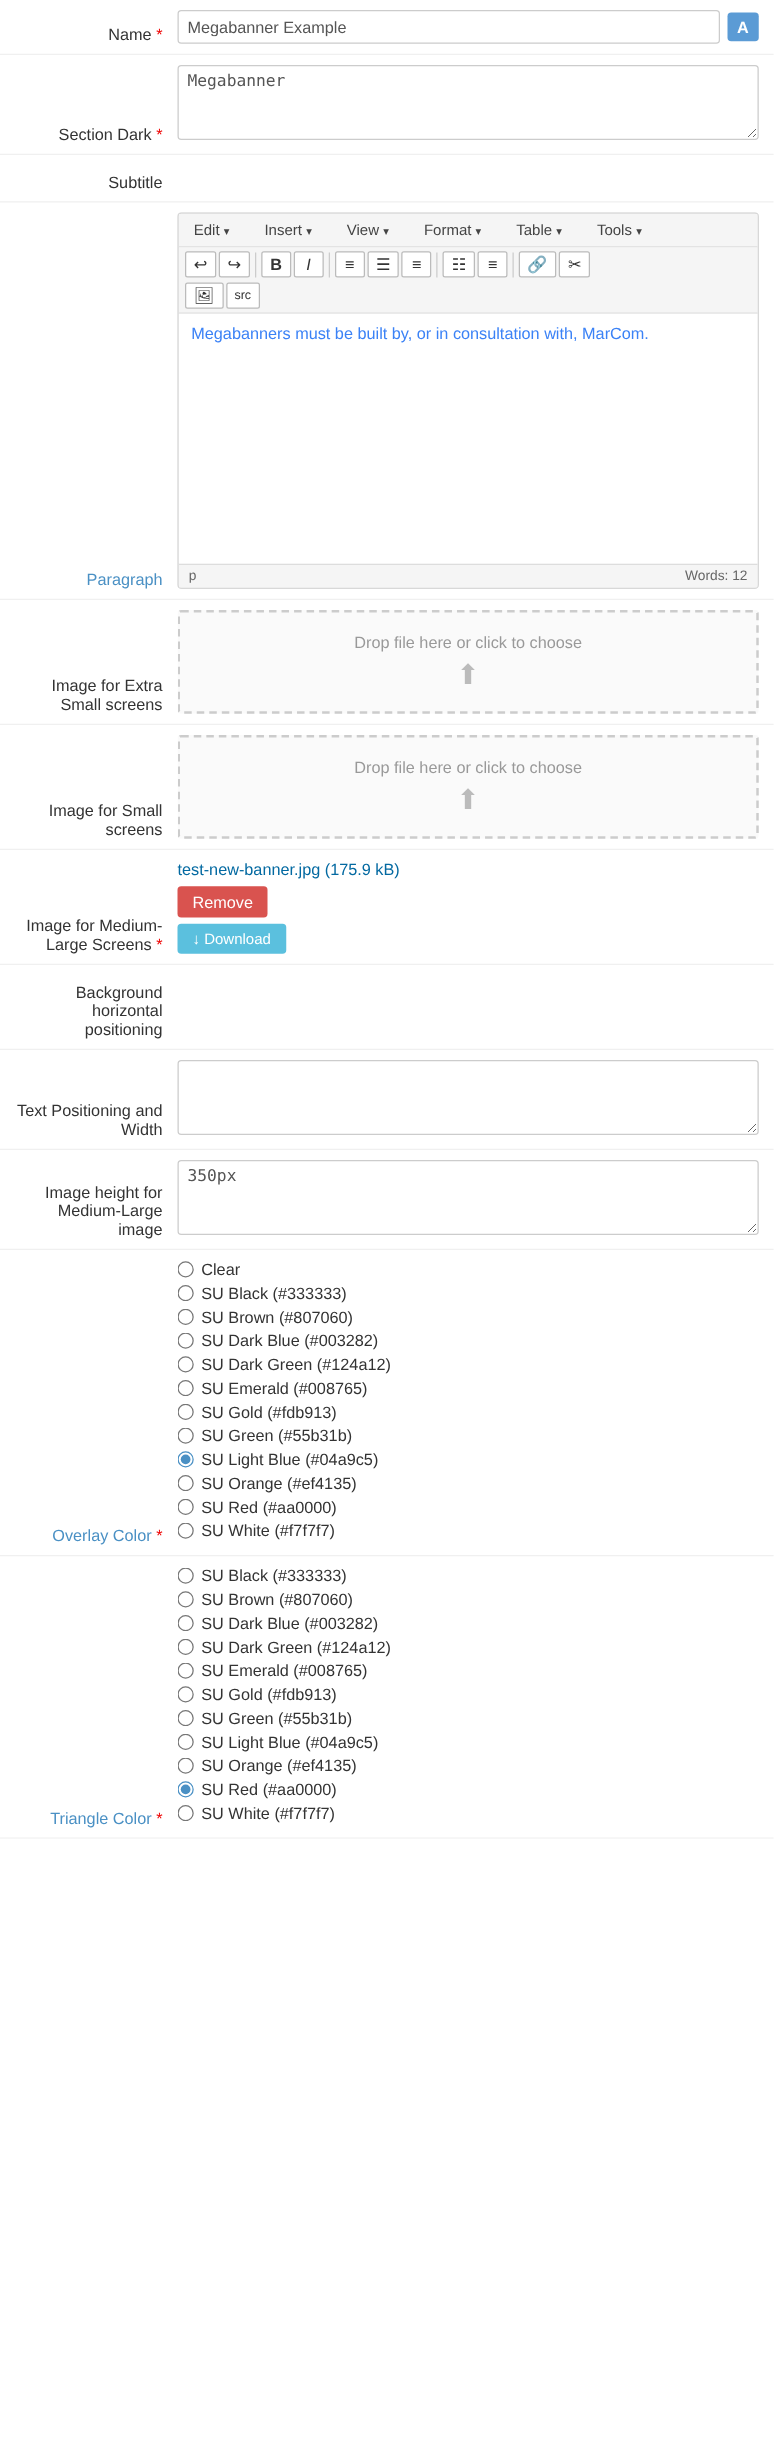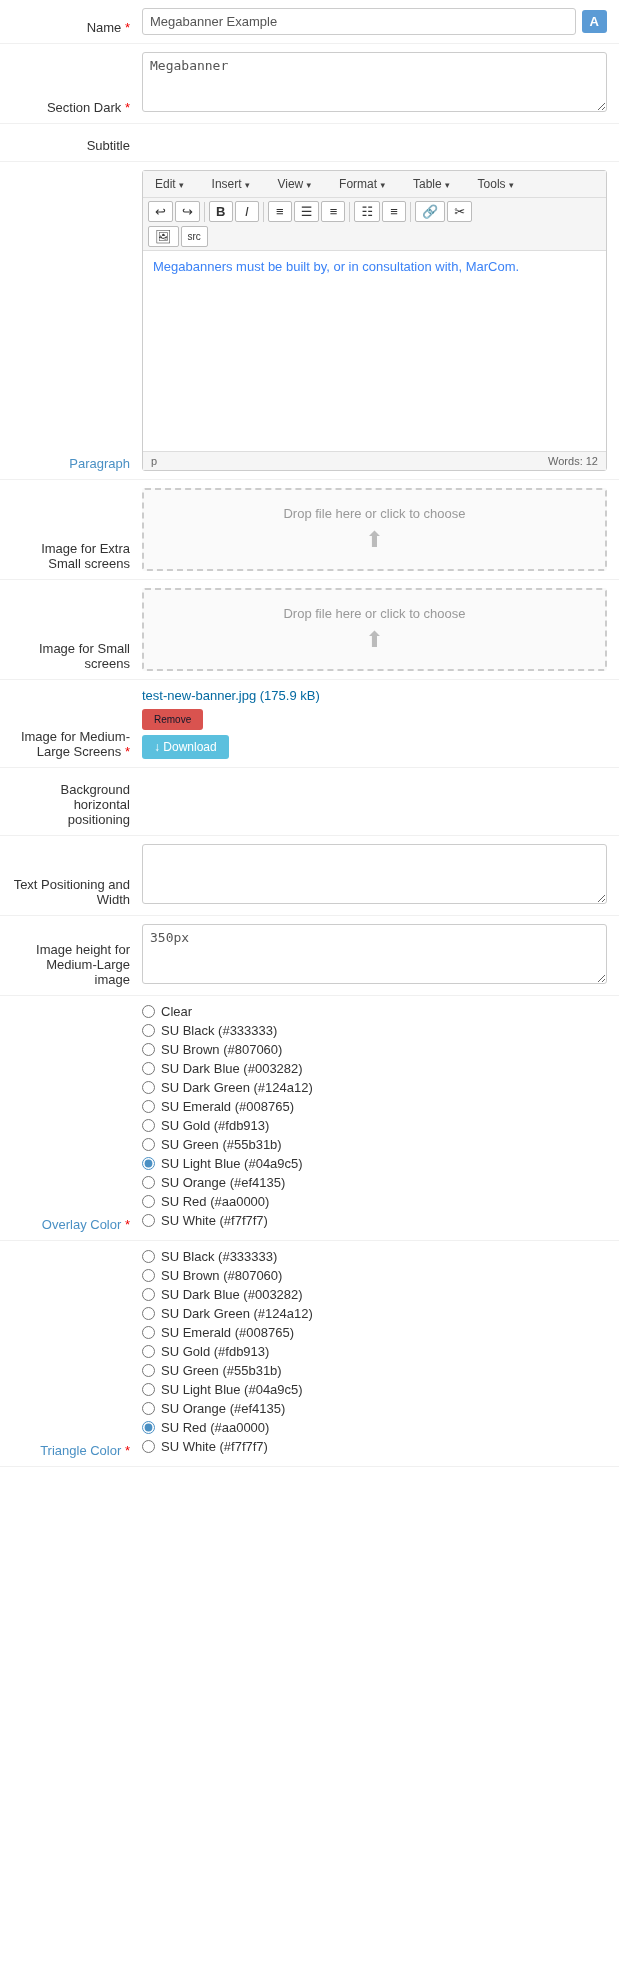--- a/index.html
+++ b/index.html
@@ -147,25 +147,25 @@
       color: #bbb;
     }
     
     .file-info {
       font-size: 13px;
       color: #0369a1;
       margin-bottom: 6px;
     }
     .btn-remove {
       background: #d9534f;
-      color: #0f172a;
+      color: #ffffff;
       border: none;
       border-radius: 3px;
       padding: 5px 12px;
-      font-size: 10px;
+      font-size: 13px;
       cursor: pointer;
       display: block;
       margin-bottom: 5px;
       width: fit-content;
     }
     .btn-download {
       background: #5bc0de;
       color: #fff;
       border: none;
       border-radius: 3px;

